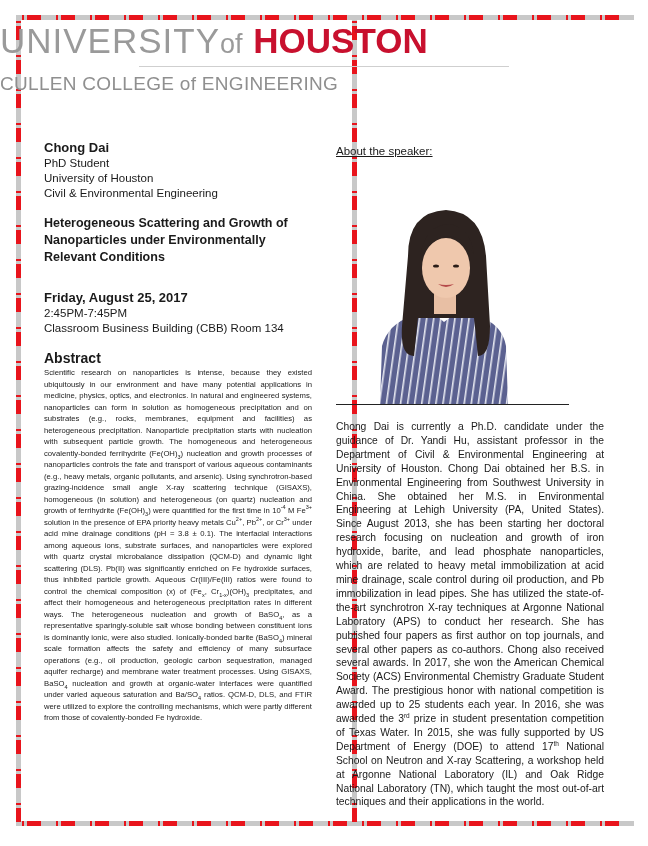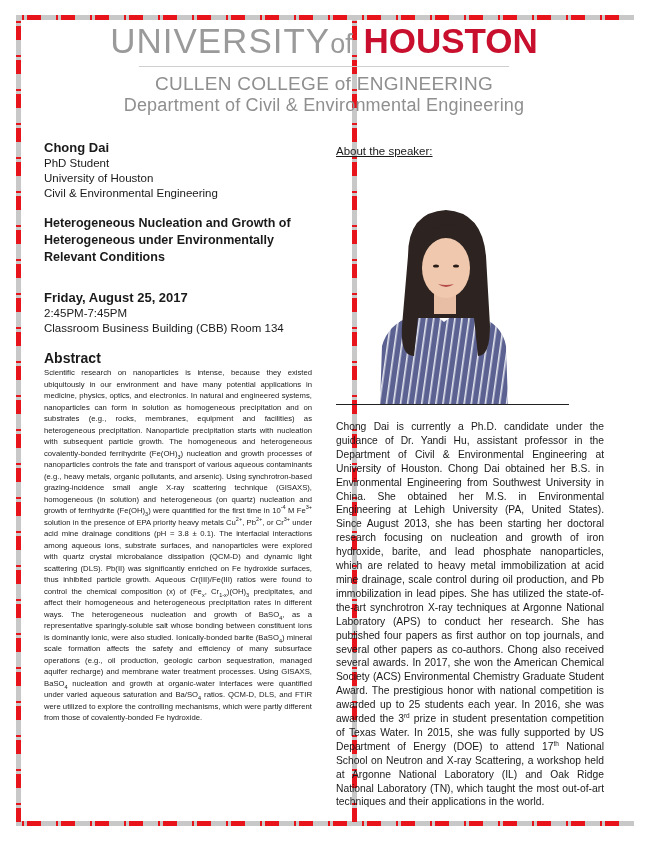--- a/index.html
+++ b/index.html
@@ -16,21 +16,21 @@
   .edge.top { top: 0; }
   .edge.bottom { bottom: 0; }
   .edge.left, .edge.right { width: 5px; top: 0; bottom: 0;
     background: repeating-linear-gradient(180deg,
       #c8c8c8 0 6px, #e8141c 6px 8px, #c8c8c8 8px 11px,
       #e8141c 11px 25px, #c8c8c8 25px 34px); }
   .edge.left { left: 0; }
   .edge.right { right: 0; }
 
   
-  .header { position: absolute; left: 0; right: 0; top: 22px; text-align: center; }
+  .header { position: absolute; left: 0; right: 0; top: 22px; text-align: left; }
   .uh-logo { font-family: "Liberation Sans", sans-serif; font-size: 35px; line-height: 38px; letter-spacing: 1px; white-space: nowrap; }
   .uh-logo .univ { color: #9a9a9a; font-weight: normal; }
   .uh-logo .of { color: #9a9a9a; font-size: 27px; letter-spacing: 0; }
   .uh-logo .houston { color: #c8102e; font-weight: bold; letter-spacing: 0; }
   .logo-rule { width: 370px; height: 1px; background: #cfcfcf; margin: 3px auto 0 auto; }
   .college { color: #8f8f8f; font-size: 19px; line-height: 22px; margin-top: 6px; letter-spacing: 0.3px; }
   .dept { color: #8f8f8f; font-size: 18px; line-height: 21px; letter-spacing: 0.2px; }
   .seminar { color: #111; font-size: 13px; font-weight: bold; line-height: 18px; margin-top: 2px; }
 
   
@@ -60,30 +60,29 @@
   <div class="edge top"></div>
   <div class="edge bottom"></div>
   <div class="edge left"></div>
   <div class="edge right"></div>
 </div>
 
 <div class="header">
   <div class="uh-logo"><span class="univ">UNIVERSITY</span><span class="of">of</span> <span class="houston">HOUSTON</span></div>
   <div class="logo-rule"></div>
   <div class="college">CULLEN COLLEGE of ENGINEERING</div>
-  <div class="dept">Department of Civil &amp; Environmental Engineering</div>
 </div>
 
 <div class="left">
   <div class="speaker-name">Chong Dai</div>
   <div class="speaker-line">PhD Student</div>
   <div class="speaker-line">University of Houston</div>
   <div class="speaker-line">Civil &amp; Environmental Engineering</div>
 
-  <div class="talk-title">Heterogeneous Nucleation and Growth of Heterogeneous under Environmentally Relevant Conditions</div>
+  <div class="talk-title">Heterogeneous Scattering and Growth of Nanoparticles under Environmentally Relevant Conditions</div>
 
   <div class="date">Friday, August 25, 2017</div>
   <div class="time">2:45PM-7:45PM</div>
   <div class="room">Classroom Business Building (CBB) Room 134</div>
 
   <div class="abstract-h">Abstract</div>
   <div class="abstract"><span>Scientific research on nanoparticles is intense, because they existed ubiquitously in our environment and have many potential applications in medicine, physics, optics, and electronics. In natural and engineered systems, nanoparticles can form in solution as homogeneous precipitation and on substrates (e.g., rocks, membranes, equipment and facilities) as heterogeneous precipitation. Nanoparticle precipitation starts with nucleation with subsequent particle growth. The homogeneous and heterogeneous covalently-bonded ferrihydrite (Fe(OH)</span><sub>3</sub><span>) nucleation and growth processes of nanoparticles controls the fate and transport of various aqueous contaminants (e.g., heavy metals, organic pollutants, and arsenic). Using synchrotron-based grazing-incidence small angle X-ray scattering technique (GISAXS), homogeneous (in solution) and heterogeneous (on quartz) nucleation and growth of ferrihydrite (Fe(OH)</span><sub>3</sub><span>) were quantified for the first time in 10</span><sup>-4</sup><span> M Fe</span><sup>3+</sup><span> solution in the presence of EPA priority heavy metals Cu</span><sup>2+</sup><span>, Pb</span><sup>2+</sup><span>, or Cr</span><sup>3+</sup><span> under acid mine drainage conditions (pH = 3.8 ± 0.1). The interfacial interactions among aqueous ions, substrate surfaces, and nanoparticles were explored with quartz crystal microbalance dissipation (QCM-D) and dynamic light scattering (DLS). Pb(II) was significantly enriched on Fe hydroxide surfaces, thus inhibited particle growth. Aqueous Cr(III)/Fe(III) ratios were found to control the chemical composition (x) of (Fe</span><sub>x</sub><span>, Cr</span><sub>1-x</sub><span>)(OH)</span><sub>3</sub><span> precipitates, and affect their homogeneous and heterogeneous precipitation rates in different ways. The heterogeneous nucleation and growth of BaSO</span><sub>4</sub><span>, as a representative sparingly-soluble salt whose bonding between constituent ions is dominantly ionic, were also studied. Ionically-bonded barite (BaSO</span><sub>4</sub><span>) mineral scale formation affects the safety and efficiency of many subsurface operations (e.g., oil production, geologic carbon sequestration, managed aquifer recharge) and membrane water treatment processes. Using GISAXS, BaSO</span><sub>4</sub><span> nucleation and growth at organic-water interfaces were quantified under varied aqueous saturation and Ba/SO</span><sub>4</sub><span> ratios. QCM-D, DLS, and FTIR were utilized to explore the controlling mechanisms, which were partly different from those of covalently-bonded Fe hydroxide.</span></div>
 </div>
 
 <div class="right">

